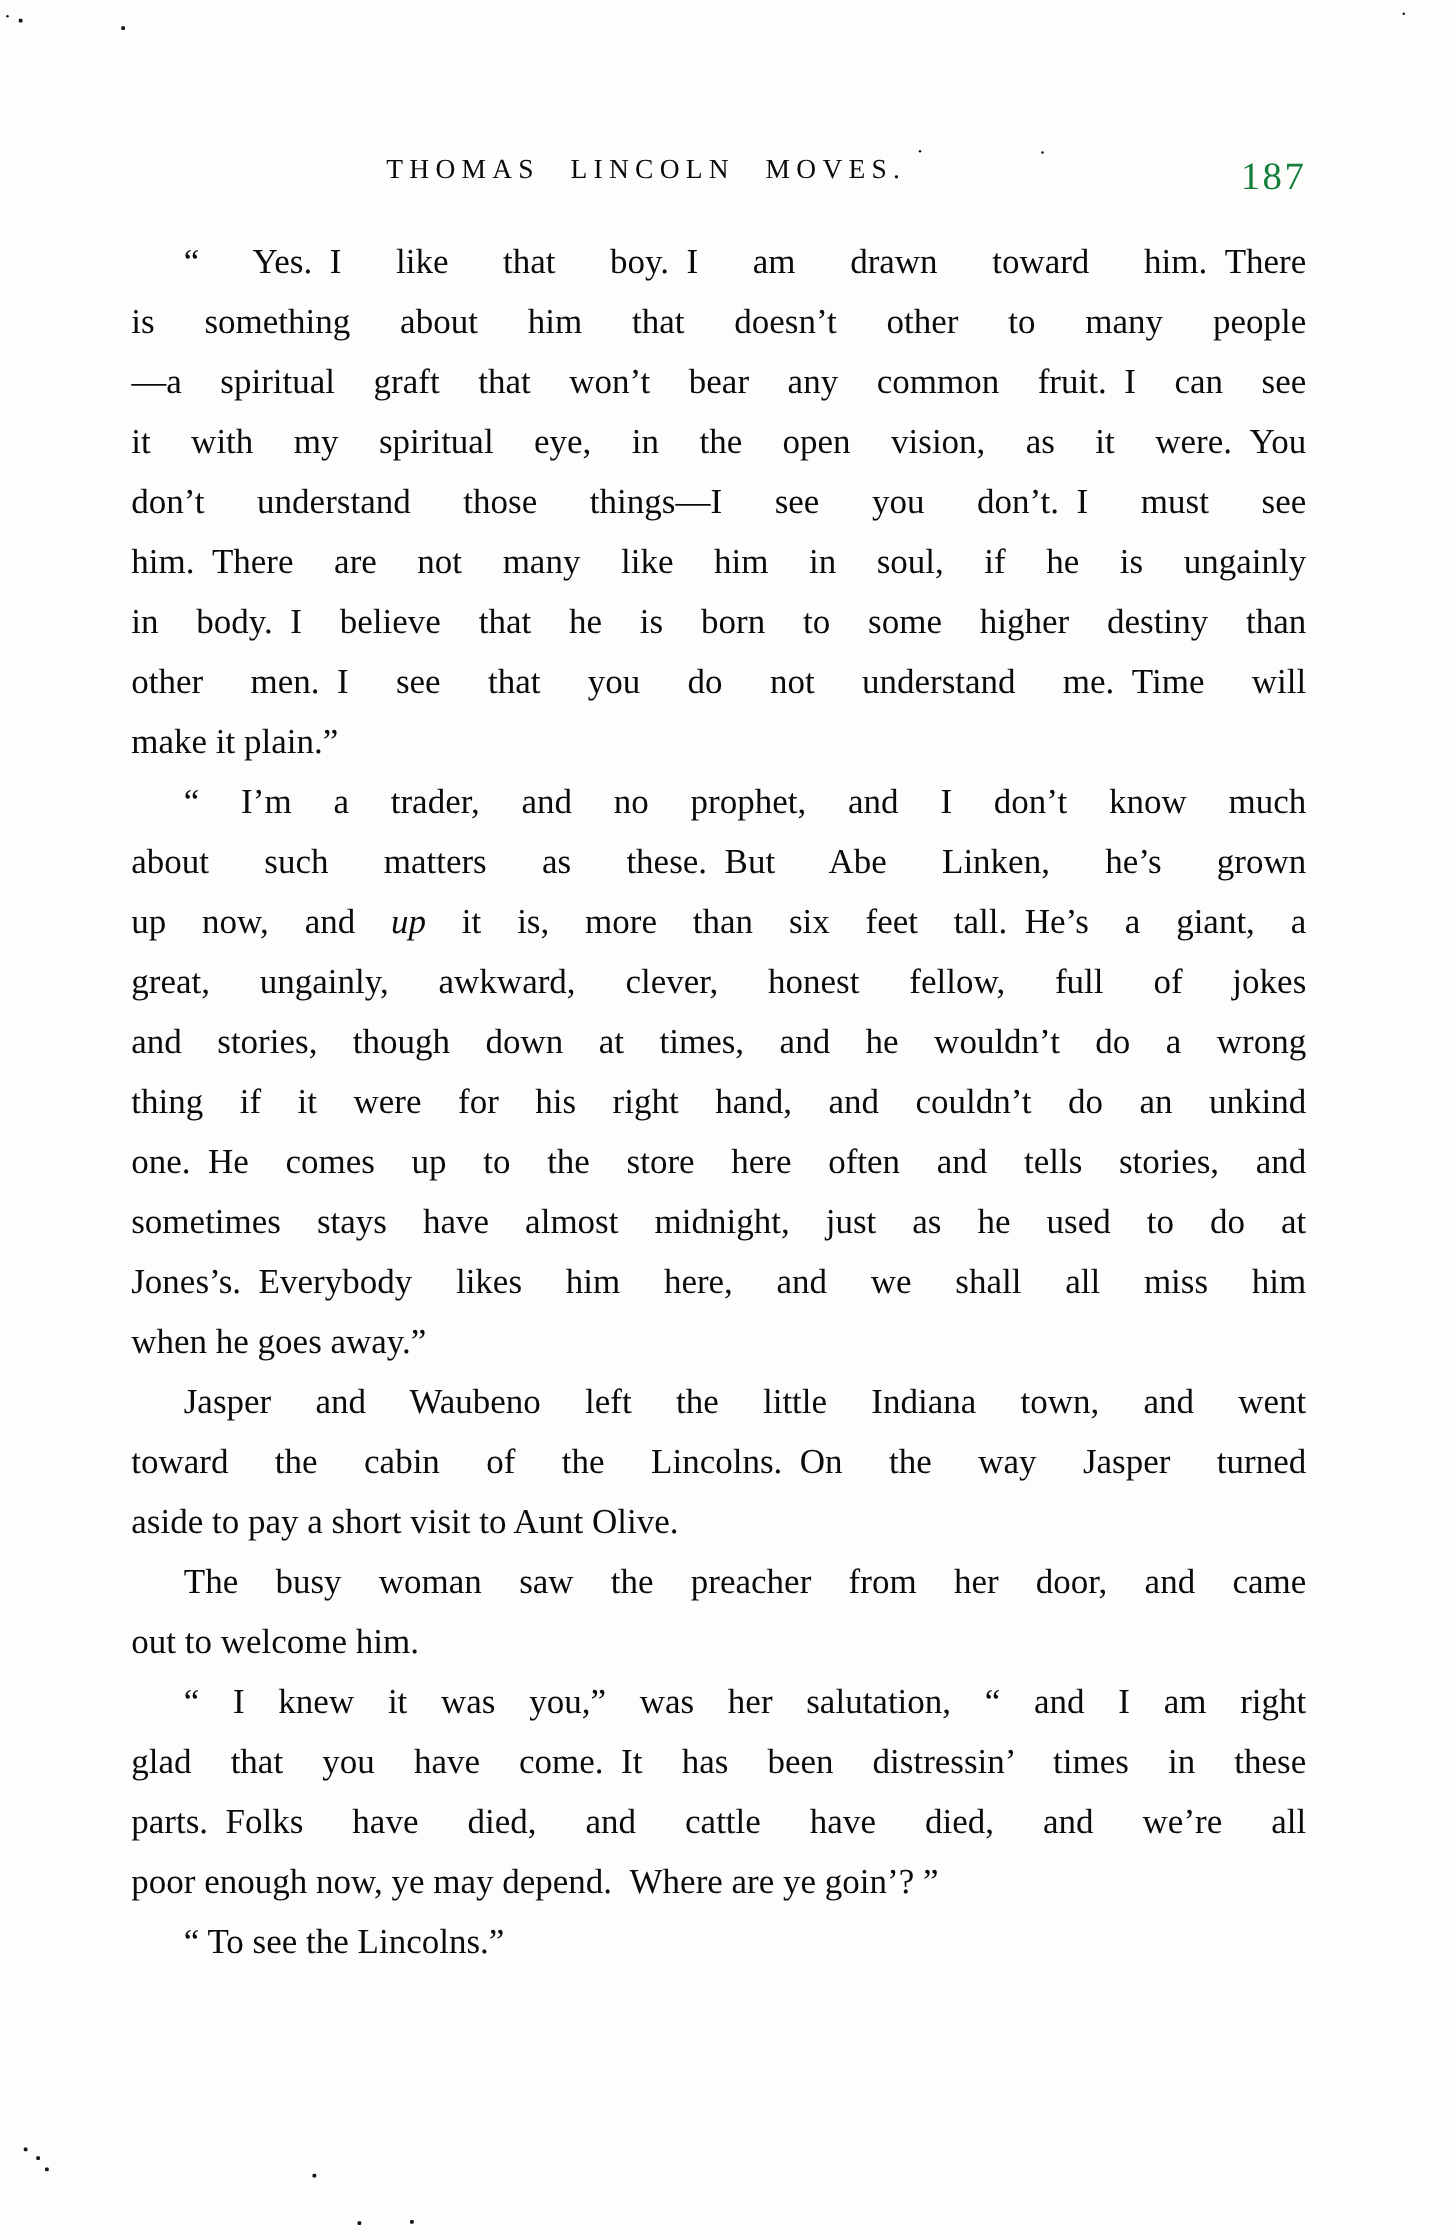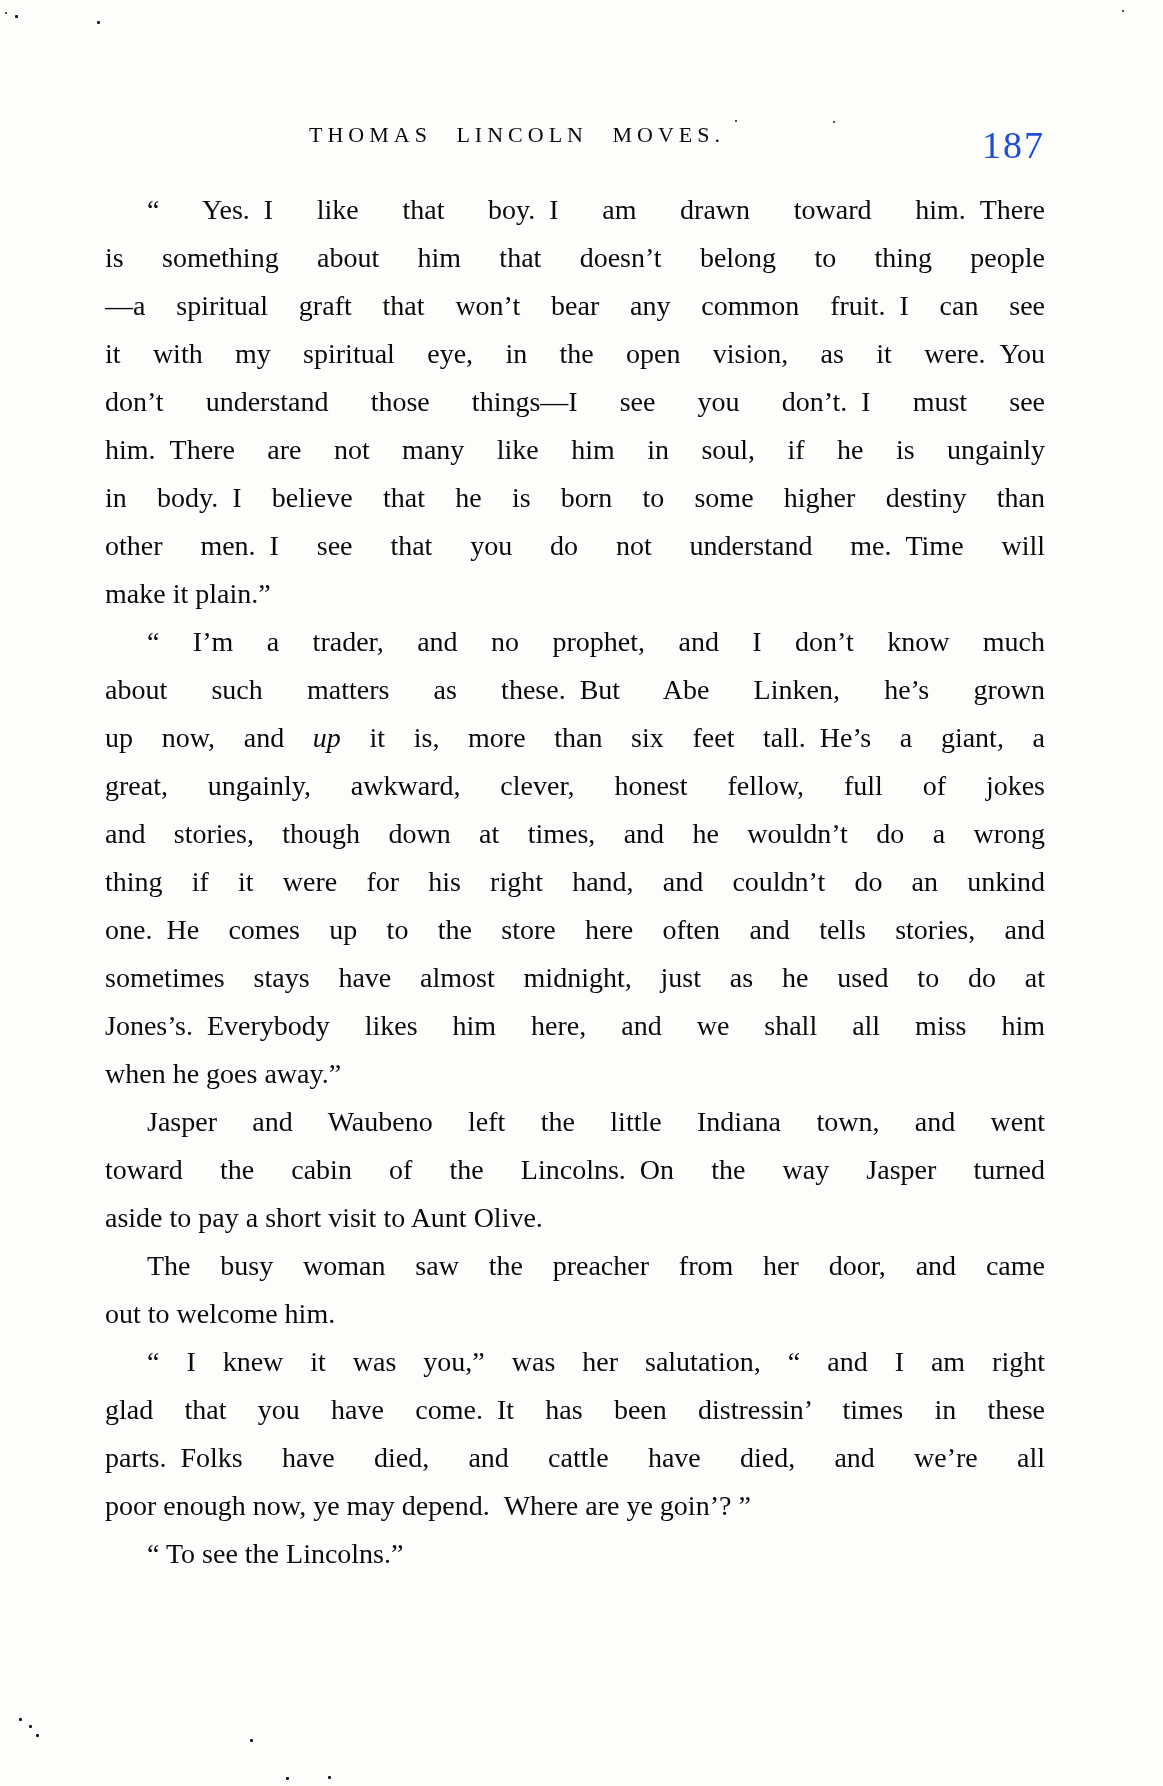--- a/index.html
+++ b/index.html
@@ -39,23 +39,23 @@
     left: -58px;
     font-size: 22px;
     letter-spacing: 5px;
     word-spacing: 14px;
     color: #0a0a0a;
   }
   .page-number {
     position: absolute;
     right: 0;
     top: 1px;
-    font-size: 38px;
+    font-size: 31px;
     letter-spacing: 2px;
-    color: #1d4ed8;
+    color: #15803d;
   }
   
   .text-block {
     position: absolute;
     top: 186px;
     left: 105px;
     width: 940px;
     font-size: 28px;
     line-height: 48px;
   }
@@ -95,21 +95,21 @@
     <div class="header-title-wrap">
       <span class="header-title">THOMAS LINCOLN MOVES.</span>
     </div>
     <span class="page-number">187</span>
   </div>
 
   <div class="text-block">
 
     <div class="para">
       <div class="line indent">“ Yes. I like that boy. I am drawn toward him. There</div>
-      <div class="line">is something about him that doesn’t belong to thing people</div>
+      <div class="line">is something about him that doesn’t other to many people</div>
       <div class="line">—a spiritual graft that won’t bear any common fruit. I can see</div>
       <div class="line">it with my spiritual eye, in the open vision, as it were. You</div>
       <div class="line">don’t understand those things—I see you don’t. I must see</div>
       <div class="line">him. There are not many like him in soul, if he is ungainly</div>
       <div class="line">in body. I believe that he is born to some higher destiny than</div>
       <div class="line">other men. I see that you do not understand me. Time will</div>
       <div class="line last">make it plain.”</div>
     </div>
 
     <div class="para">

